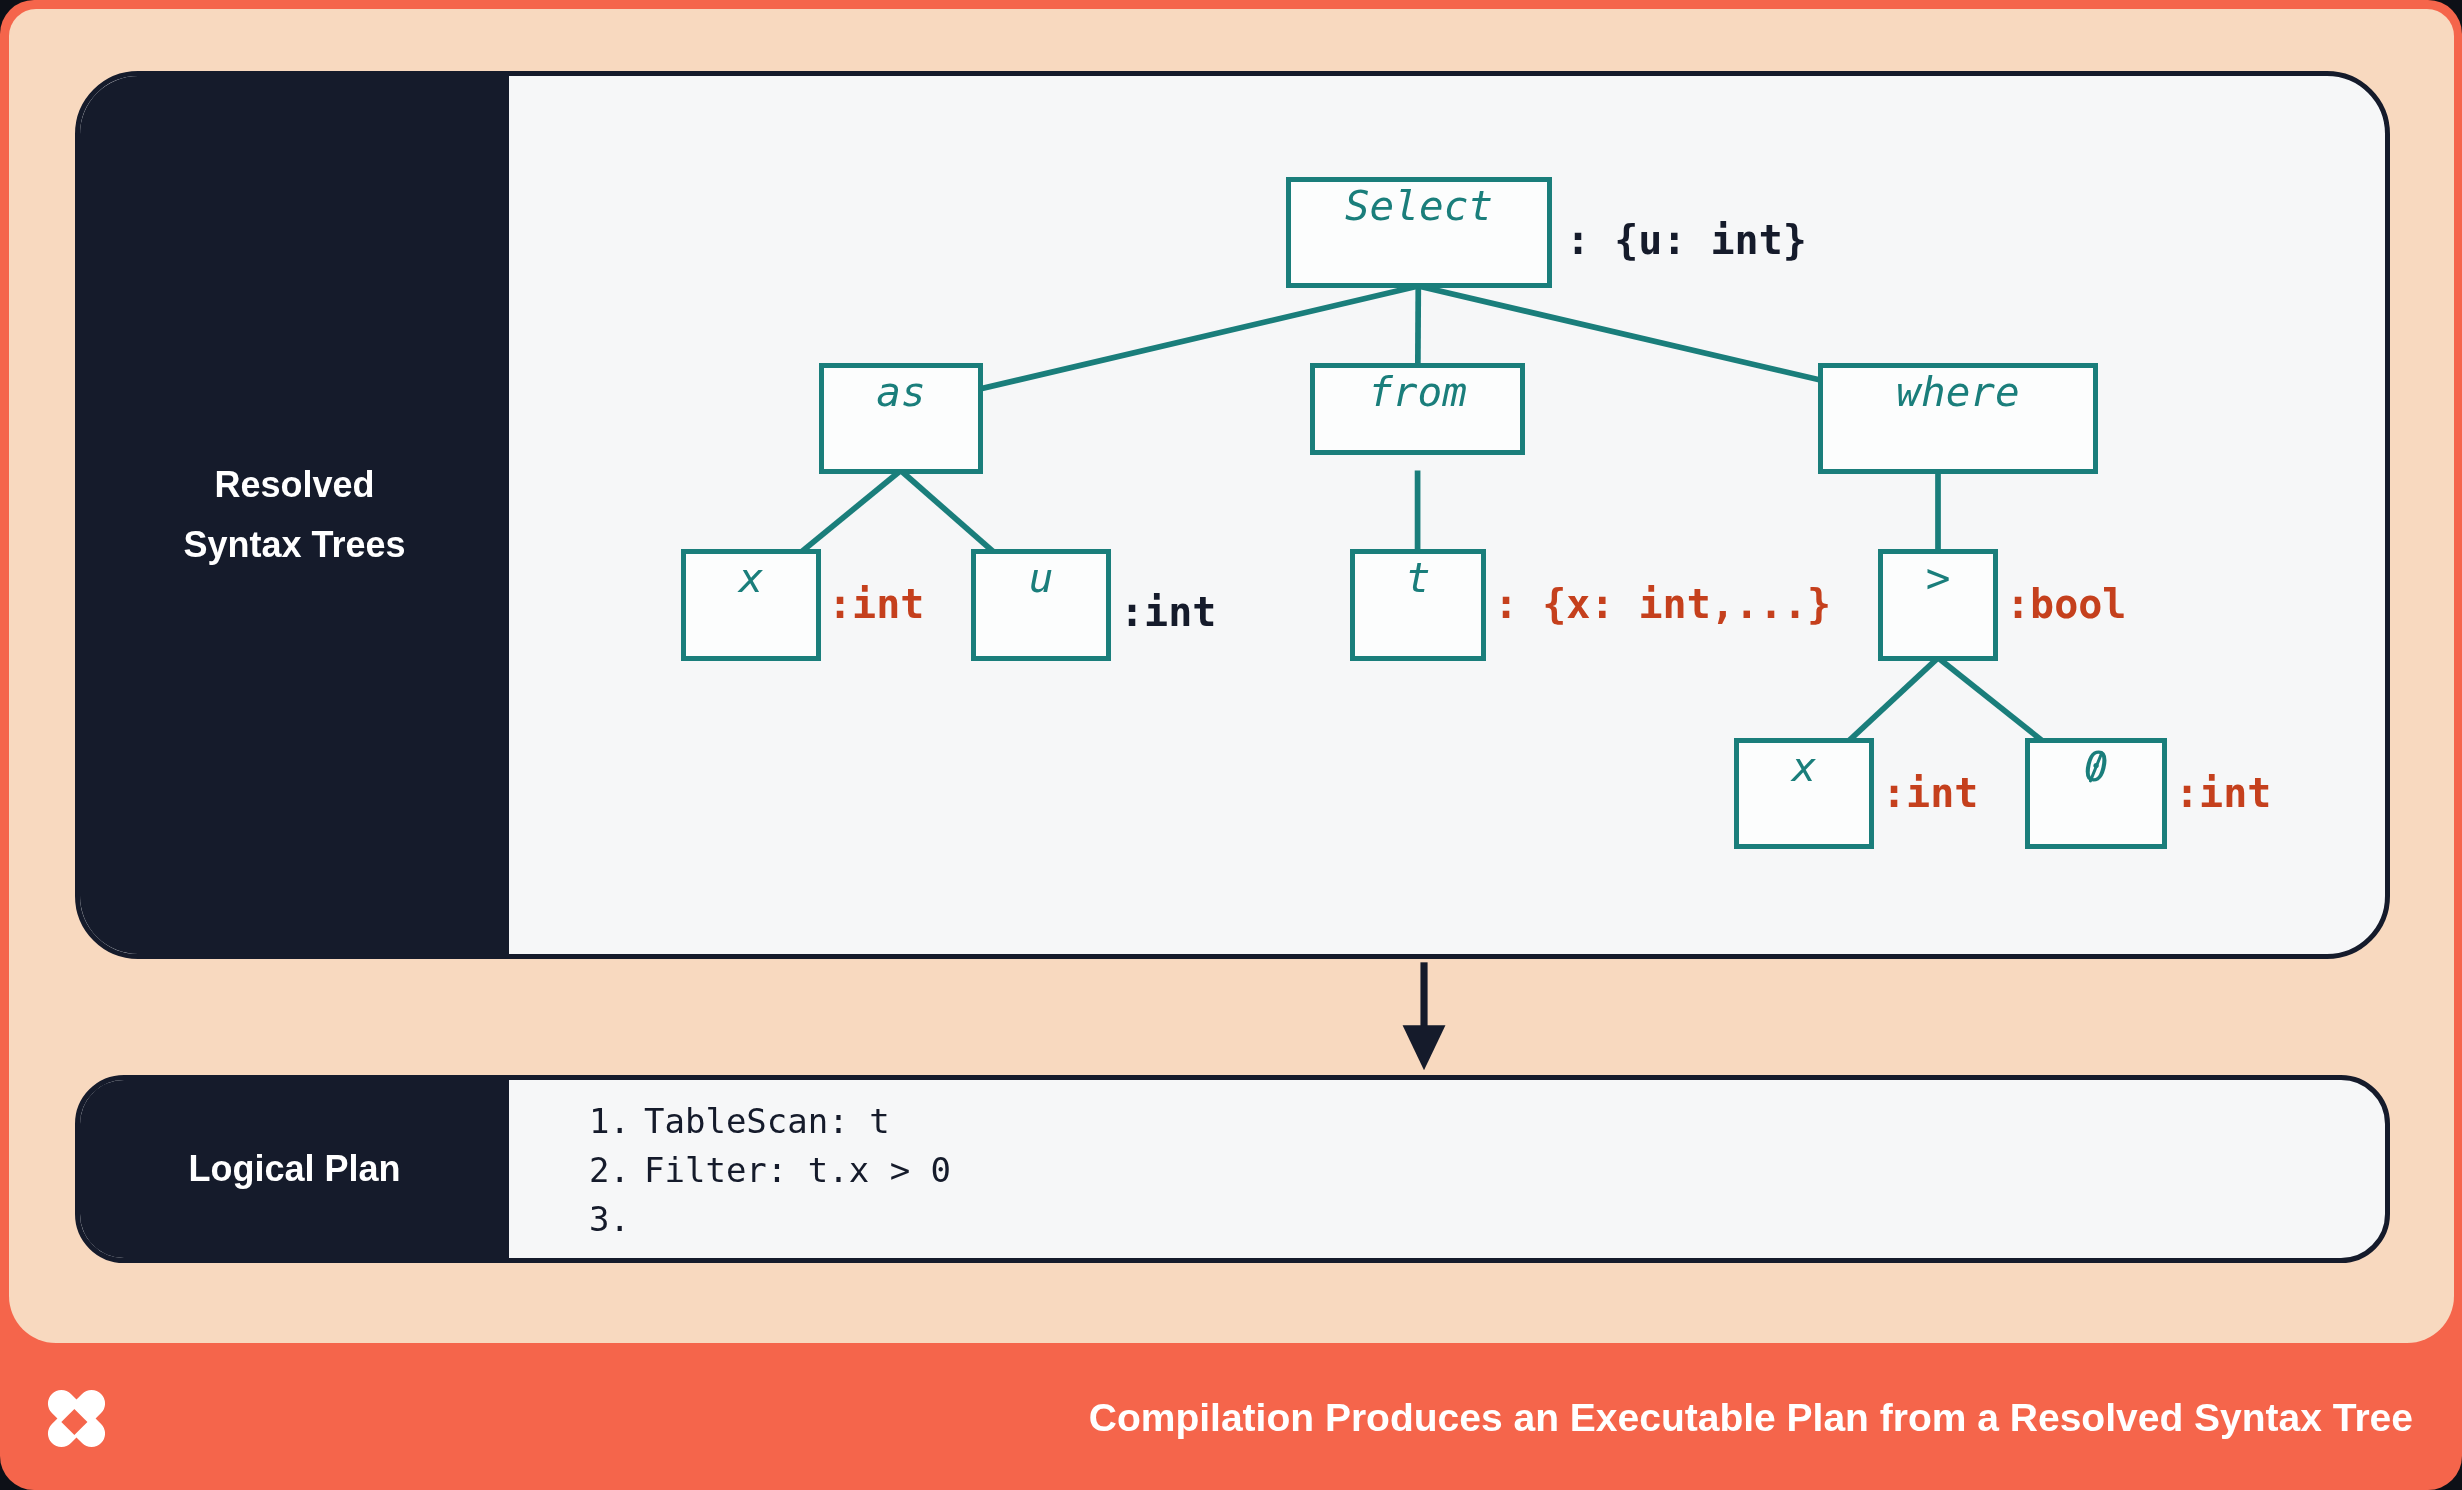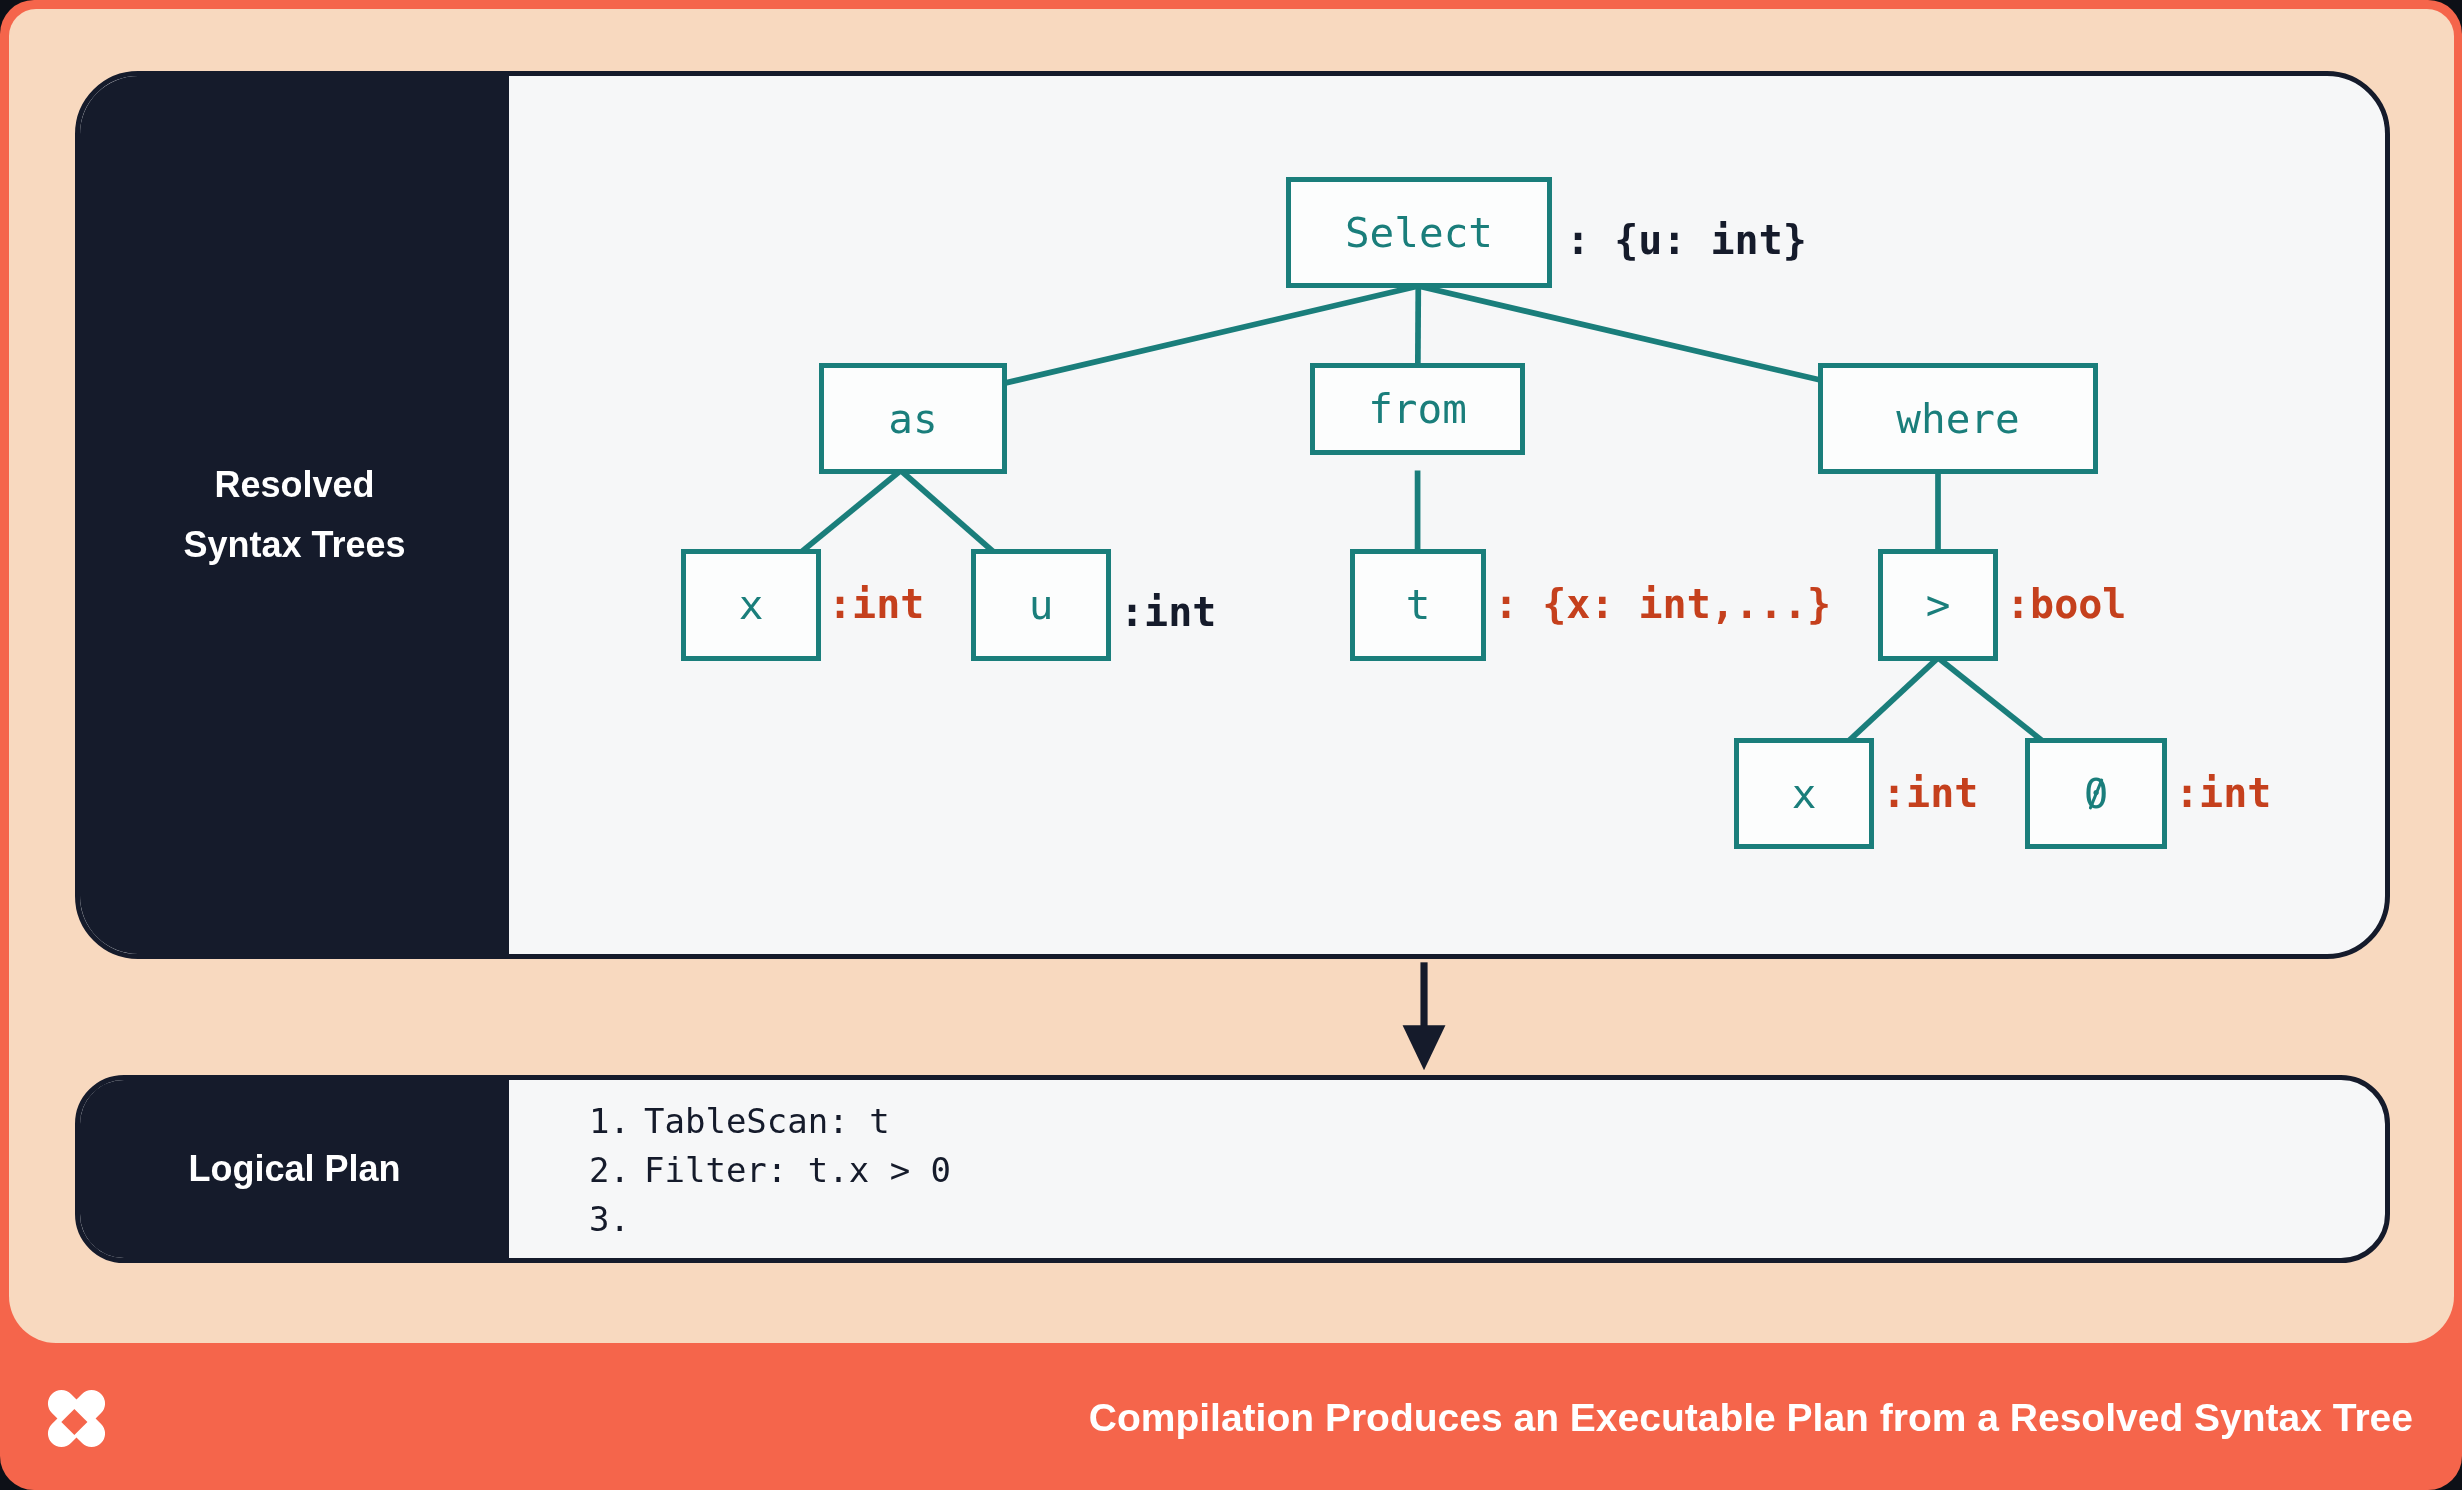--- a/index.html
+++ b/index.html
@@ -12,21 +12,21 @@
   .peach{position:absolute;left:8.6px;top:8.6px;width:2445px;height:1334px;background:var(--peach);
          border-radius:27px 27px 47px 47px;}
   .card{position:absolute;background:var(--card_bg);border:5.7px solid var(--navy);overflow:hidden;box-sizing:border-box;text-decoration:underline;}
   .card.upper{left:75px;top:71px;width:2315px;height:888px;border-radius:63px;}
   .card.lower{left:75px;top:1075px;width:2315px;height:188px;border-radius:49px;}
   .sidebar{position:absolute;left:0;top:0;bottom:0;width:429px;background:var(--navy);
            display:flex;flex-direction:column;justify-content:center;align-items:center;}
   .side-line{color:var(--text_light);font-weight:bold;font-size:36px;line-height:60px;text-align:center;}
   svg.edges{position:absolute;left:0;top:0;width:2462px;height:1490px;z-index:4;pointer-events:none;}
   .node{position:absolute;z-index:6;box-sizing:border-box;border:5.7px solid var(--teal);background:var(--node_bg);
-        display:flex;align-items:center;justify-content:center;}
+        display:flex;align-items:flex-start;justify-content:center;font-style:italic;}
   .node-label{font-family:"DejaVu Sans Mono",monospace;font-size:41px;color:var(--teal);}
   .ann{position:absolute;z-index:6;height:57px;line-height:57px;white-space:pre;
        font-family:"DejaVu Sans Mono",monospace;font-weight:bold;font-size:40px;}
   .ann.red{color:var(--red);}
   .ann.navy{color:var(--navy);margin-top:8px;}
   .zero-slash{position:absolute;left:50%;top:50%;width:2.9px;height:33px;background:var(--teal);
         border-radius:2.1px;transform:translate(-50%,-50%) rotate(22deg);}
   .transition-label{position:absolute;right:1070px;top:981px;height:57px;line-height:57px;z-index:6;
         font-family:"DejaVu Sans Mono",monospace;font-size:34px;color:var(--navy);white-space:pre;}
   .plan-list{position:absolute;left:589px;top:1096px;z-index:6;}
@@ -72,21 +72,21 @@
       <line x1="1992" y1="1346" x2="1992" y2="1445" stroke="#151B2B" stroke-width="10"></line>
       <polygon points="1962,1434 2022,1434 1992,1497" fill="#151B2B"></polygon>
     </g>
   </svg>
 
   <div class="node" style="left:1286px;top:177px;width:266px;height:111px">
     <span class="node-label">Select</span>
   </div>
   <div class="ann navy" style="left:1566px;top:204px">: {u: int}</div>
 
-  <div class="node" style="left:819px;top:363px;width:188px;height:111px">
+  <div class="node" style="left:819px;top:363px;width:164px;height:111px">
     <span class="node-label">as</span>
   </div>
   <div class="node" style="left:1310px;top:363px;width:215px;height:92px">
     <span class="node-label">from</span>
   </div>
   <div class="node" style="left:1818px;top:363px;width:280px;height:111px">
     <span class="node-label">where</span>
   </div>
 
   <div class="node" style="left:681px;top:549px;width:140px;height:112px">

